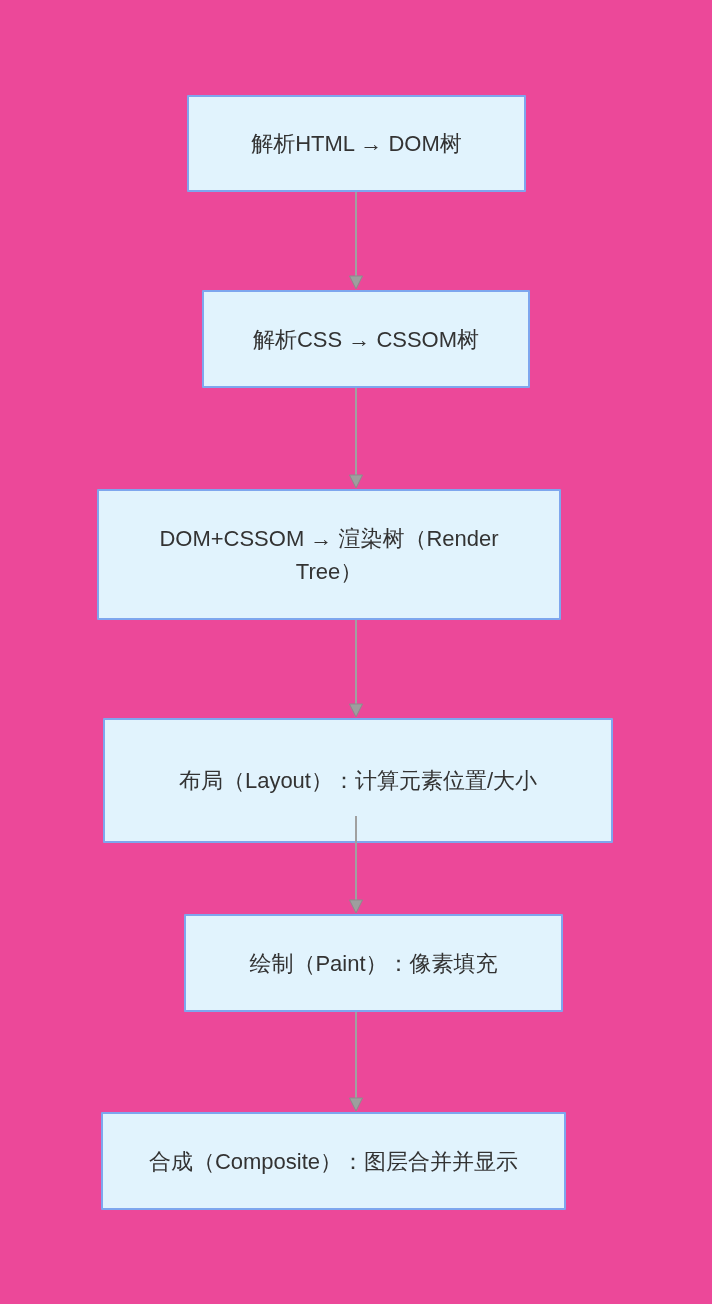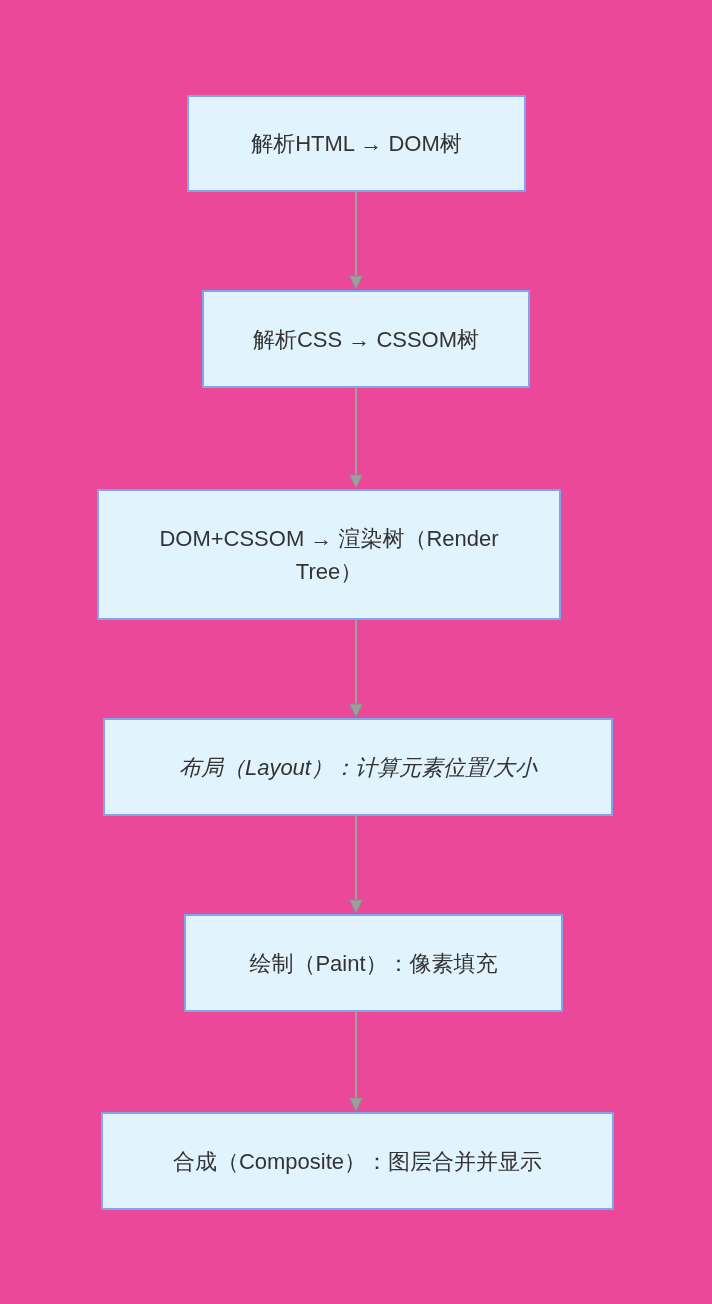--- a/index.html
+++ b/index.html
@@ -36,23 +36,23 @@
   .arrow {
     position: absolute;
     width: 16px;
   }
   .arrow svg { display: block; }
 
   
   #n1 { left: 187px; top:  95px; width: 339px; height:  97px; }
   #n2 { left: 186px; top: 290px; width: 328px; height:  98px; margin-left: 16px; }
   #n3 { left:  97px; top: 489px; width: 464px; height: 131px; }
-  #n4 { left: 103px; top: 718px; width: 510px; height:  98px; font-style: italic; }
+  #n4 { left: 103px; top: 718px; width: 510px; height:  125px; }
   #n5 { left: 184px; top: 914px; width: 379px; height:  98px; }
-  #n6 { left: 101px; top: 1112px; width: 513px; height:  98px; }
+  #n6 { left: 101px; top: 1112px; width: 465px; height:  98px; }
 
   
   #a1 { left: 348px; top: 192px; height:  98px; }
   #a2 { left: 348px; top: 388px; height: 101px; }
   #a3 { left: 348px; top: 620px; height:  98px; }
   #a4 { left: 348px; top: 816px; height:  98px; }
   #a5 { left: 348px; top: 1012px; height: 100px; }
 </style>
 </head>
 <body>

